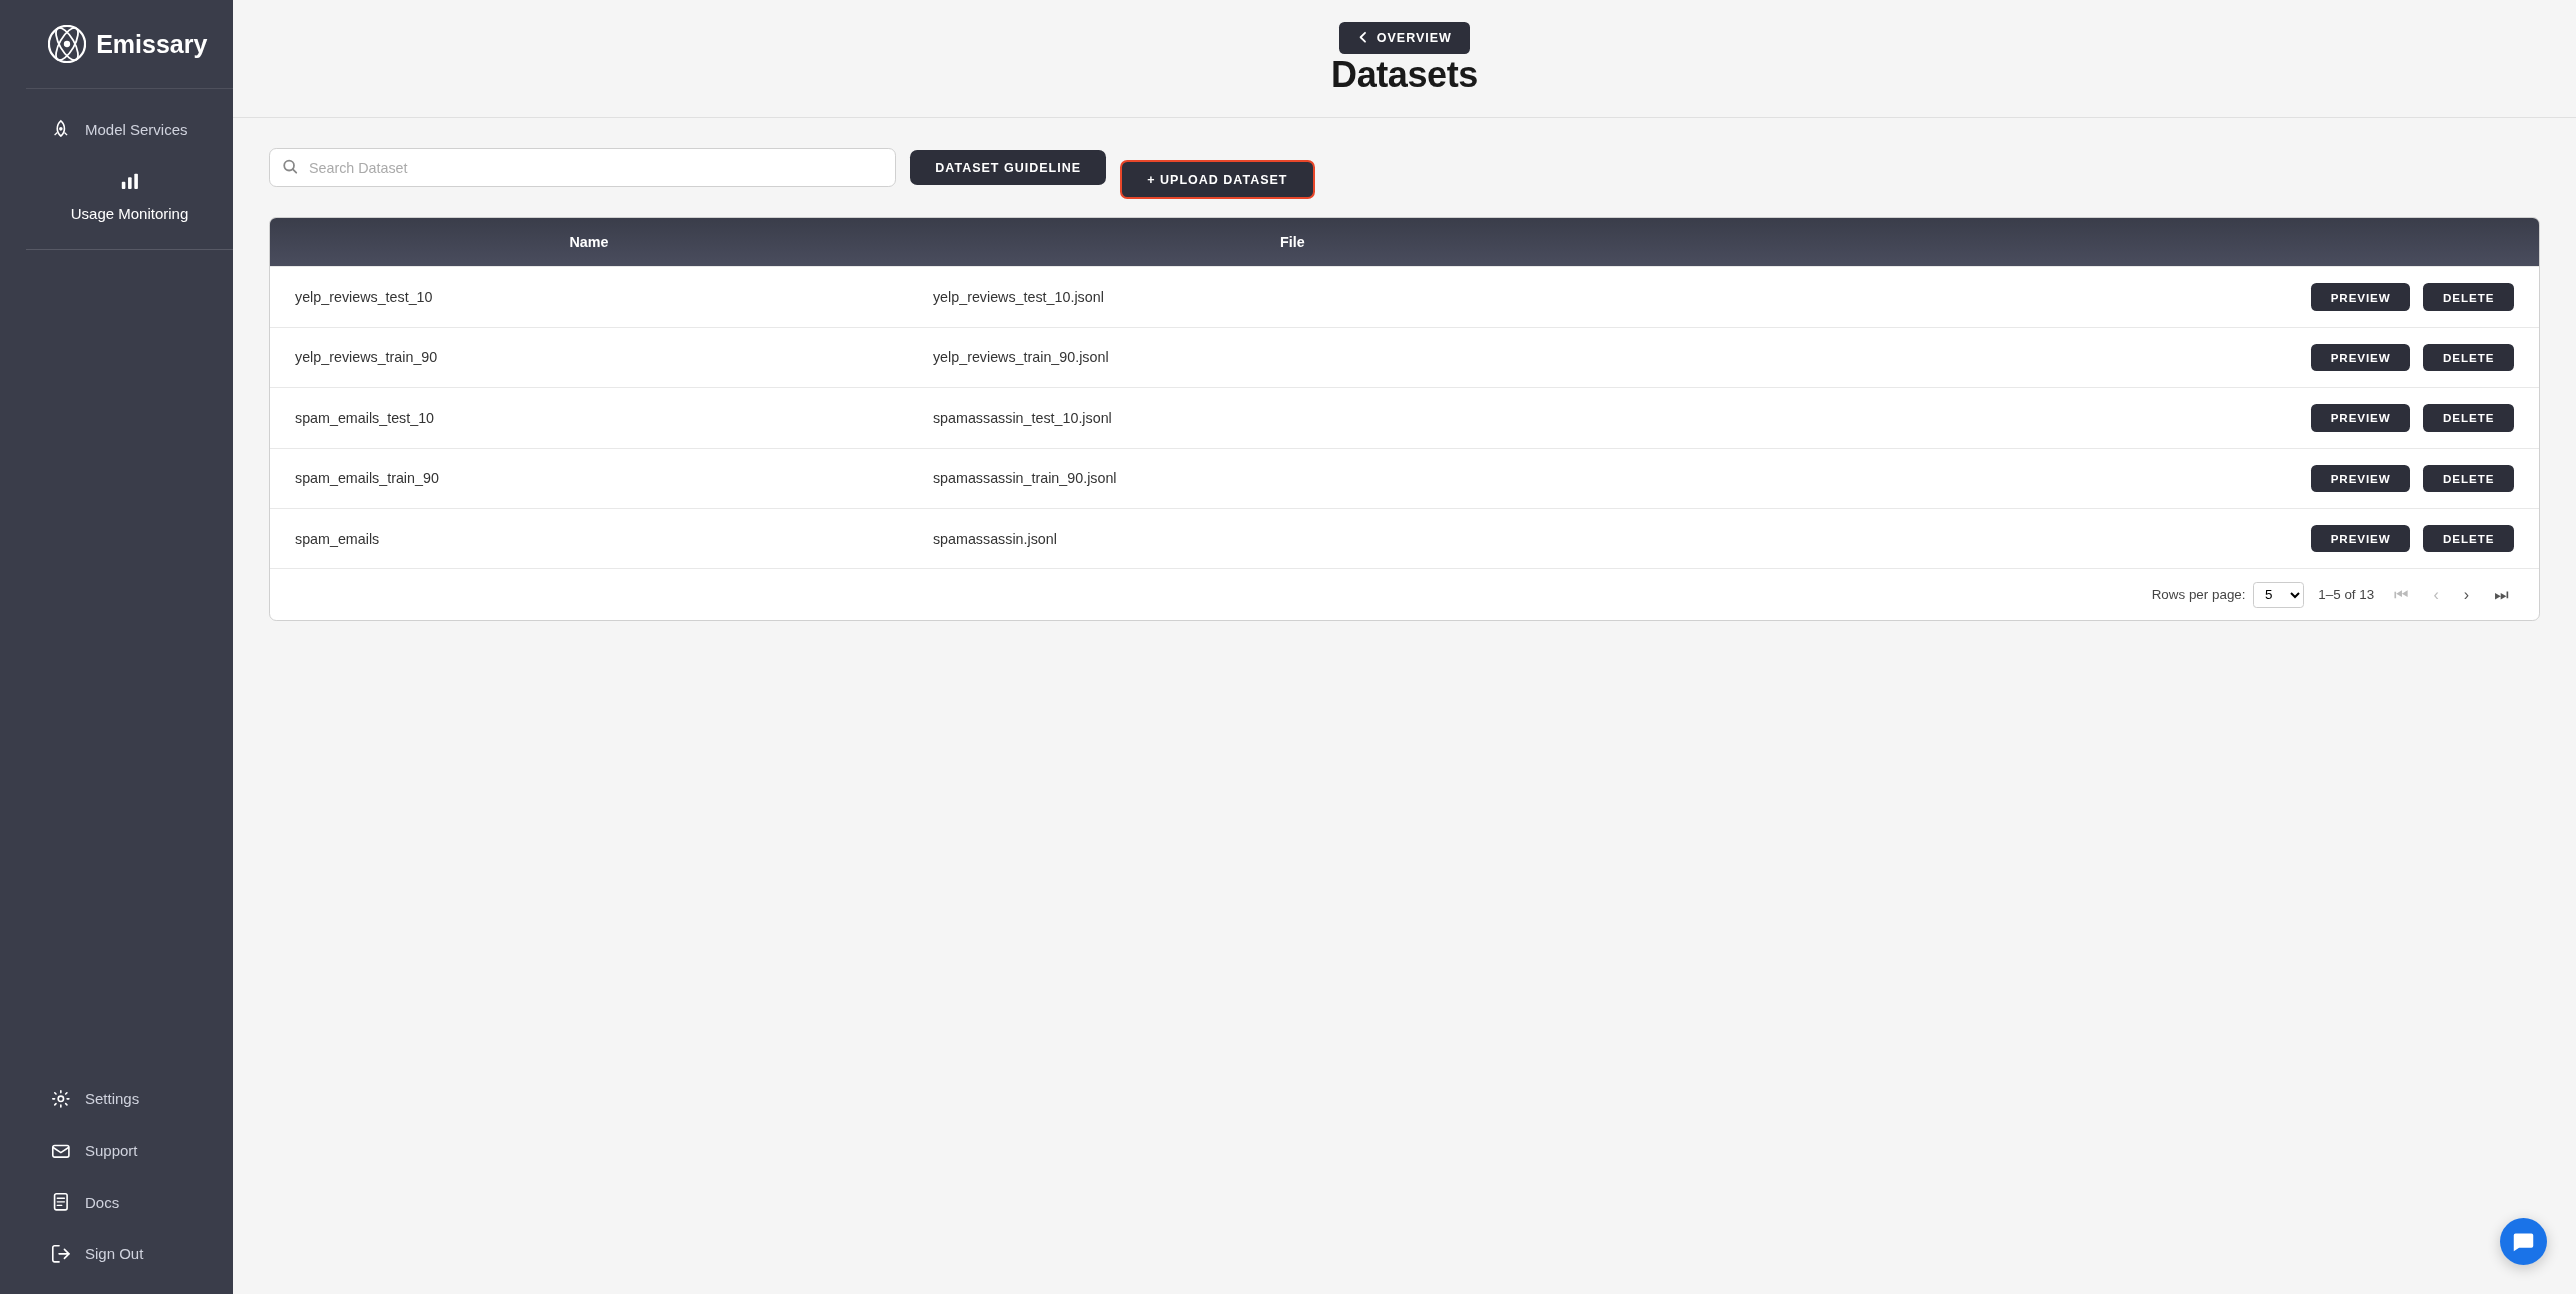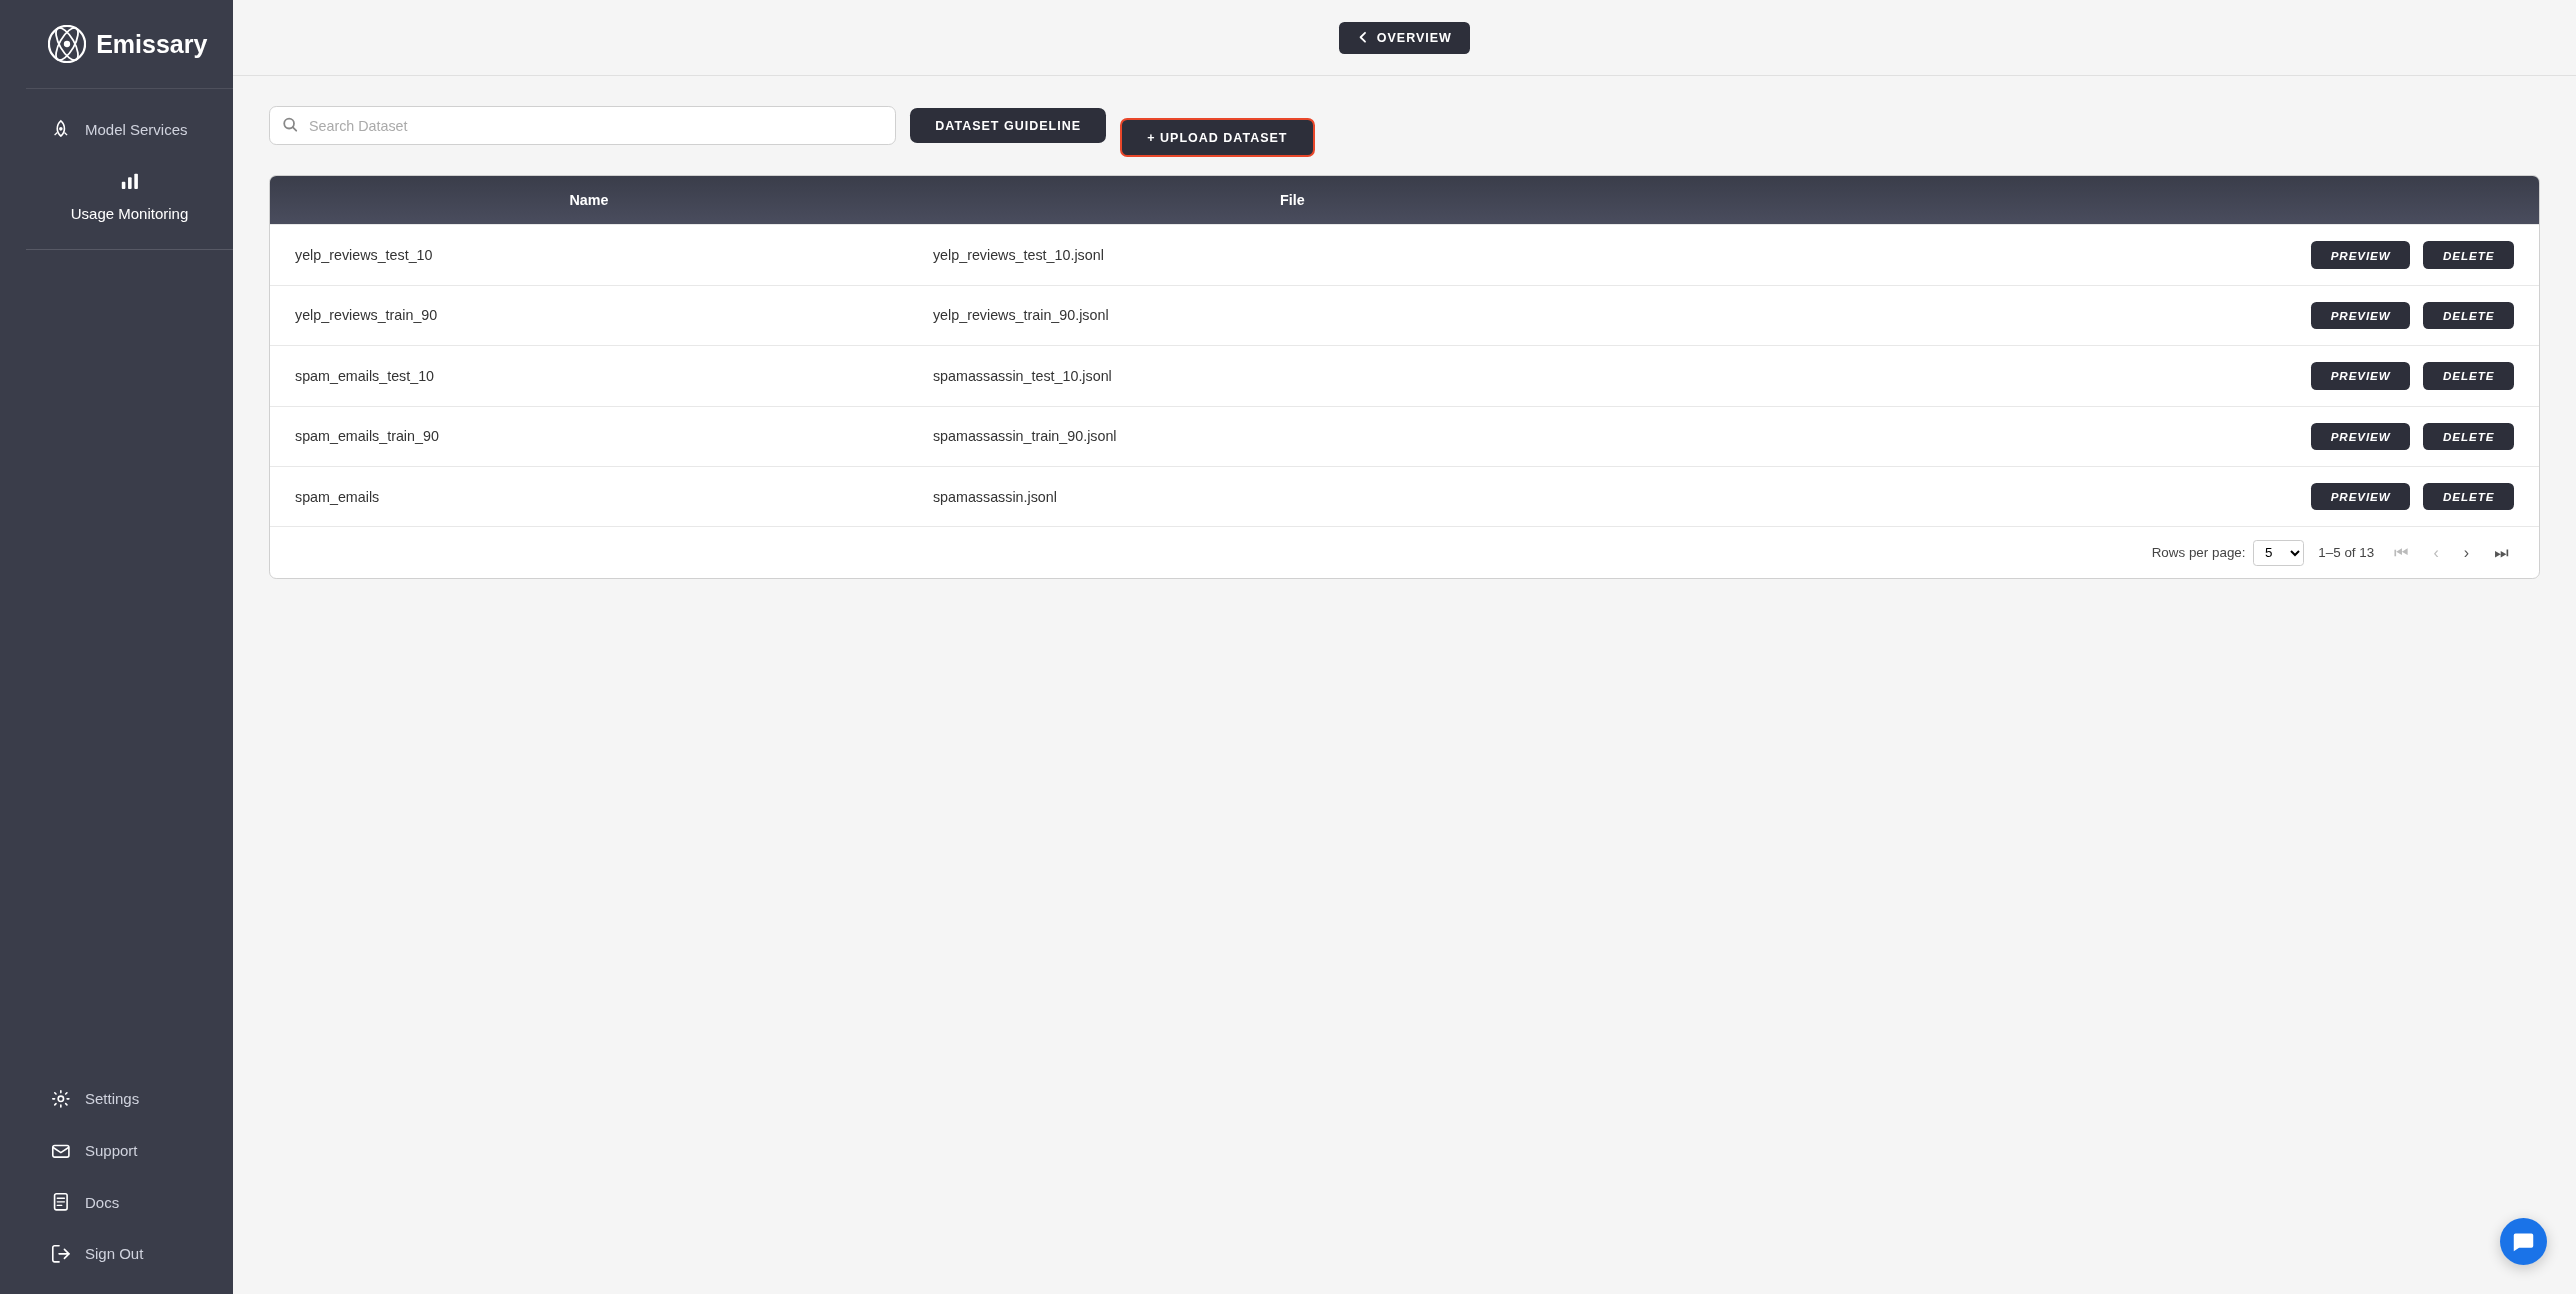--- a/index.html
+++ b/index.html
@@ -196,21 +196,20 @@
       background: #2d2f3a;
       color: #fff;
       border: none;
       border-radius: 5.4px;
       padding: 7.2px 19.7px;
       font-size: 11.6px;
       font-weight: 700;
       letter-spacing: 0.08em;
       cursor: pointer;
       margin-left: 9px;
-      font-style: italic;
     }
 
     
     .pagination-row {
       display: flex;
       align-items: center;
       justify-content: flex-end;
       gap: 14.3px;
       padding: 12.5px 25px;
       border-top: 1.3px solid #e8e8e8;
@@ -339,20 +338,21 @@
 
 <main class="main">
 
   <div class="main-header">
     <button class="overview-btn">
       <svg width="12.5" height="12.5" viewBox="0 0 14 14" fill="none">
         <path d="M9 2L4 7l5 5" stroke="white" stroke-width="2" stroke-linecap="round" stroke-linejoin="round"></path>
       </svg>
       <span>OVERVIEW</span>
     </button>
+    <h1 class="page-title">Datasets</h1>
   </div>
 
   <div class="toolbar">
     <div class="search-container">
       <span class="search-icon-wrap">
         <svg width="16" height="16" viewBox="0 0 18 18" fill="none">
           <circle cx="8" cy="8" r="5.5" stroke="#888" stroke-width="2"></circle>
           <path d="M12 12l4 4" stroke="#888" stroke-width="2" stroke-linecap="round"></path>
         </svg>
       </span>

